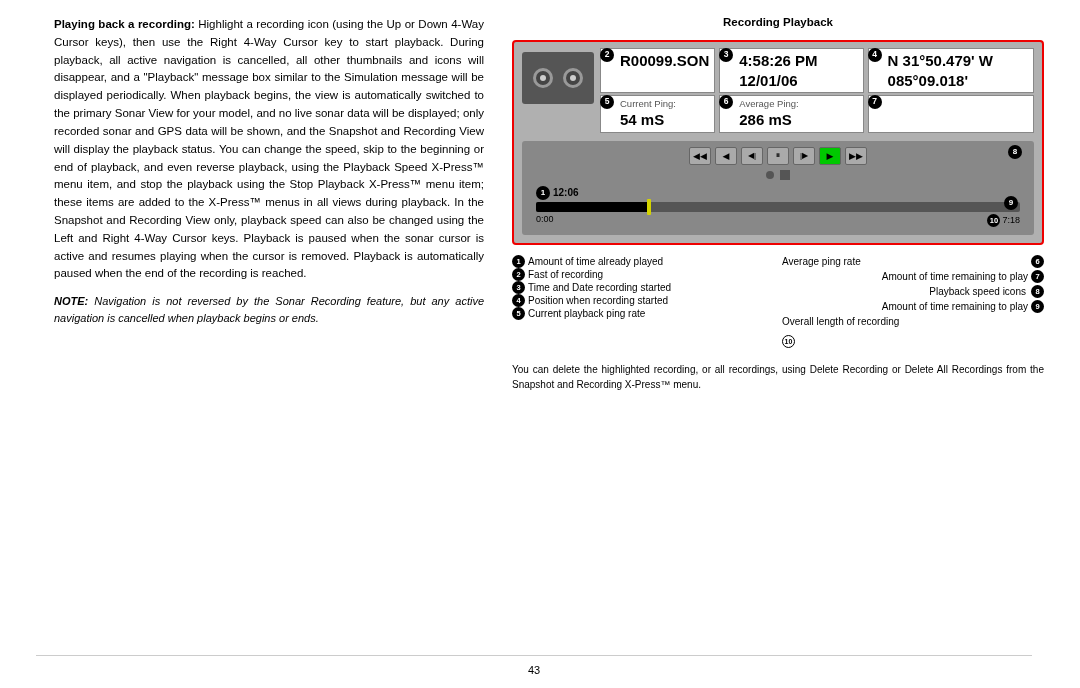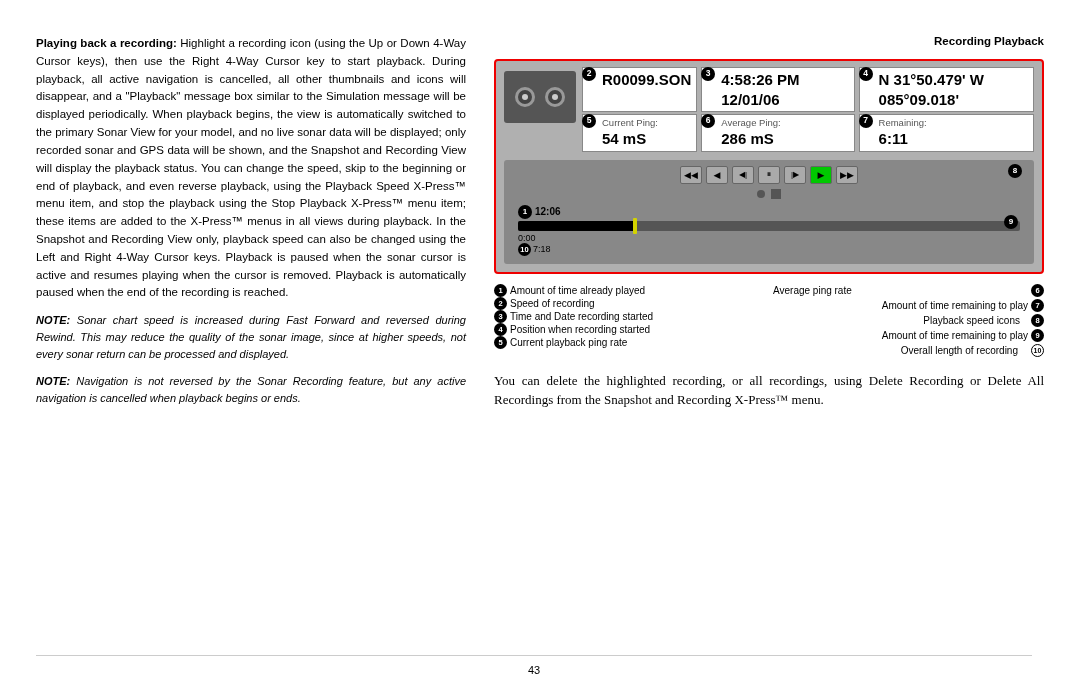--- a/index.html
+++ b/index.html
@@ -8,23 +8,24 @@
       height: 688px;
       background: #fff;
       font-family: Arial, sans-serif;
       font-size: 12px;
       color: #000;
       position: relative;
       overflow: hidden;
     }
     .page-content {
       display: flex;
-      padding: 35px 36px 24px 36px;
+      padding: 16px 36px 24px 36px;
       gap: 28px;
       height: 640px;
+      margin-left: 18px;
     }
     .left-column {
       flex: 0 0 430px;
       font-size: 11.5px;
       line-height: 1.55;
     }
     .left-column .bold-lead {
       font-weight: bold;
     }
     .left-column p {
@@ -41,21 +42,21 @@
       font-weight: bold;
       font-style: italic;
     }
     .right-column {
       flex: 1;
       display: flex;
       flex-direction: column;
       gap: 8px;
     }
     .section-title {
-      text-align: right;
+      text-align: center;
       font-weight: bold;
       font-size: 11.5px;
       margin-bottom: 4px;
     }
     
     .device-box {
       border: 2px solid #e00;
       border-radius: 4px;
       background: #b0b0b0;
       padding: 6px 8px 8px 8px;
@@ -251,21 +252,20 @@
       height: 16px;
       background: #d4d400;
       border-radius: 1px;
     }
     .progress-labels {
       display: flex;
       justify-content: space-between;
       font-size: 9px;
       color: #000;
       margin-top: 1px;
-      flex-direction: column;
     }
     
     .legend-area {
       display: grid;
       grid-template-columns: 1fr 1fr;
       gap: 2px 8px;
       font-size: 9.5px;
       margin-top: 2px;
     }
     .legend-item {
@@ -287,25 +287,24 @@
       flex-shrink: 0;
       margin-top: 0px;
     }
     .legend-text {
       font-size: 10px;
       color: #000;
       line-height: 1.3;
     }
     
     .bottom-text {
-      font-size: 13px;
+      font-size: 10px;
       line-height: 1.5;
       text-align: justify;
       margin-top: 6px;
-      font-family: Liberation Serif, serif;
     }
     
     .page-footer {
       position: absolute;
       bottom: 12px;
       left: 0; right: 12px;
       text-align: center;
       font-size: 11px;
       border-top: 1px solid #ccc;
       padding-top: 8px;
@@ -323,24 +322,20 @@
 
 <div class="page-content">
 
   <div class="left-column">
     <p>
       <span class="bold-lead">Playing back a recording:</span>
       <span> Highlight a recording icon (using the Up or Down 4-Way Cursor keys), then use the Right 4-Way Cursor key to start playback. During playback, all active navigation is cancelled, all other thumbnails and icons will disappear, and a "Playback" message box similar to the Simulation message will be displayed periodically. When playback begins, the view is automatically switched to the primary Sonar View for your model, and no live sonar data will be displayed; only recorded sonar and GPS data will be shown, and the Snapshot and Recording View will display the playback status. You can change the speed, skip to the beginning or end of playback, and even reverse playback, using the Playback Speed X-Press™ menu item, and stop the playback using the Stop Playback X-Press™ menu item; these items are added to the X-Press™ menus in all views during playback. In the Snapshot and Recording View only, playback speed can also be changed using the Left and Right 4-Way Cursor keys. Playback is paused when the sonar cursor is active and resumes playing when the cursor is removed. Playback is automatically paused when the end of the recording is reached.</span>
     </p>
     <p class="note-italic">
       <span class="note-bold">NOTE:</span>
-      <span> Sonar chart speed is increased during Fast Forward and reversed during Rewind. This may reduce the quality of the sonar image, since at higher speeds, not every sonar return can be processed and displayed.</span>
-    </p>
-    <p class="note-italic">
-      <span class="note-bold">NOTE:</span>
       <span> Navigation is not reversed by the Sonar Recording feature, but any active navigation is cancelled when playback begins or ends.</span>
     </p>
   </div>
 
   <div class="right-column">
     <div class="section-title">Recording Playback</div>
 
     <div class="device-box">
       <div class="device-top-row">
 
@@ -381,24 +376,20 @@
           </div>
           <div class="info-cell">
             <span class="badge">6</span>
             <div class="info-cell-content">
               <span class="info-cell-label">Average Ping:</span>
               <span class="info-cell-value">286 mS</span>
             </div>
           </div>
           <div class="info-cell">
             <span class="badge">7</span>
-            <div class="info-cell-content">
-              <span class="info-cell-label">Remaining:</span>
-              <span class="info-cell-value">6:11</span>
-            </div>
           </div>
         </div>
       </div>
 
       <div class="transport-area">
 
         <div class="transport-buttons">
           <div class="transport-btn">◀◀</div>
           <div class="transport-btn">◀</div>
           <div class="transport-btn" style="font-size:8px;">◀|</div>
@@ -437,21 +428,21 @@
 
     <div class="legend-area">
 
       <div>
         <div class="legend-item">
           <span class="legend-badge">1</span>
           <span class="legend-text">Amount of time already played</span>
         </div>
         <div class="legend-item">
           <span class="legend-badge">2</span>
-          <span class="legend-text">Speed of recording</span>
+          <span class="legend-text">Fast of recording</span>
         </div>
         <div class="legend-item">
           <span class="legend-badge">3</span>
           <span class="legend-text">Time and Date recording started</span>
         </div>
         <div class="legend-item">
           <span class="legend-badge">4</span>
           <span class="legend-text">Position when recording started</span>
         </div>
         <div class="legend-item">
@@ -462,29 +453,29 @@
 
       <div style="display:flex;flex-direction:column;gap:2px;">
         <div style="display:flex;justify-content:space-between;align-items:flex-start;gap:3px;">
           <span class="legend-text">Average ping rate</span>
           <span class="legend-badge">6</span>
         </div>
         <div style="display:flex;justify-content:flex-end;align-items:flex-start;gap:3px;">
           <span class="legend-text">Amount of time remaining to play</span>
           <span class="legend-badge">7</span>
         </div>
-        <div style="display:flex;justify-content:flex-end;align-items:center;gap:11px;">
+        <div style="display:flex;justify-content:flex-end;align-items:center;gap:5px;">
           <span class="legend-text">Playback speed icons</span>
           <span class="legend-badge">8</span>
         </div>
         <div style="display:flex;justify-content:flex-end;align-items:flex-start;gap:3px;">
           <span class="legend-text">Amount of time remaining to play</span>
           <span class="legend-badge">9</span>
         </div>
-        <div style="display:flex;justify-content:flex-end;align-items:flex-start;gap:13px;">
+        <div style="display:flex;justify-content:flex-end;align-items:flex-start;gap:7px;flex-direction:column;">
           <span class="legend-text">Overall length of recording</span>
           <span class="legend-badge" style="background:#fff;color:#000;border:1.5px solid #000;font-size:7px;">10</span>
         </div>
       </div>
     </div>
 
     <div class="bottom-text">You can delete the highlighted recording, or all recordings, using Delete Recording or Delete All Recordings from the Snapshot and Recording X-Press™ menu.</div>
   </div>
 </div>
 

